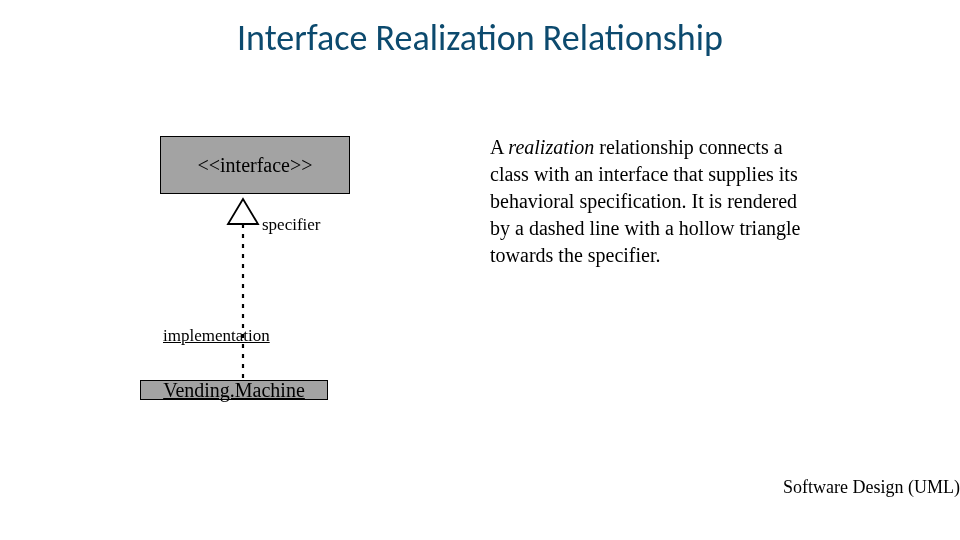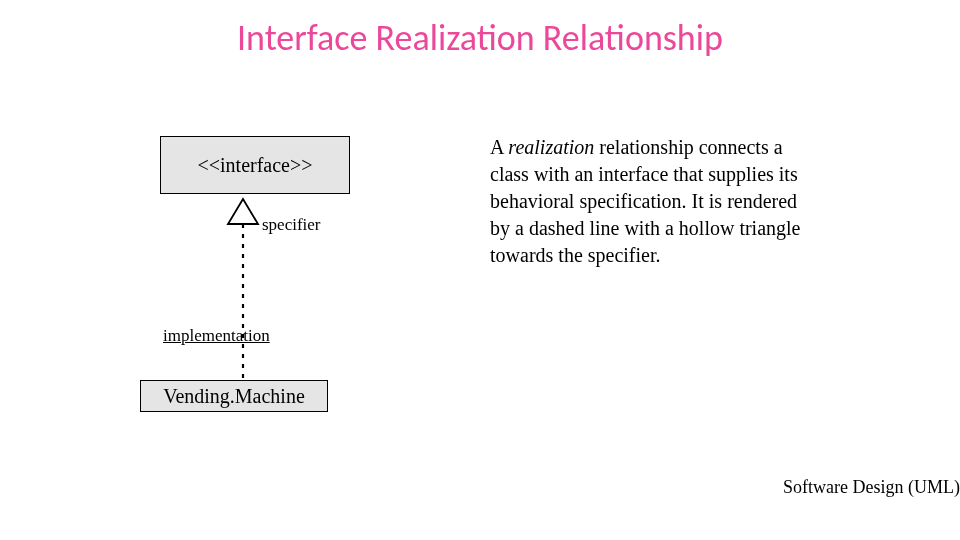--- a/index.html
+++ b/index.html
@@ -14,45 +14,46 @@
   }
   .title {
     position: absolute;
     top: 16px;
     left: 0;
     width: 100%;
     text-align: center;
     font-family: Calibri, Arial, sans-serif;
     font-size: 36px;
     font-weight: 400;
-    color: #ec4899;
+    color: #0c4a6e;
   }
   .uml-box {
     position: absolute;
     border: 1.5px solid #000;
-    background: #e5e5e5;
+    background: #a3a3a3;
     text-align: center;
     display: flex;
     flex-direction: column;
     justify-content: center;
     line-height: 1.25;
     font-size: 20px;
   }
   .interface-box {
     left: 160px;
     top: 136px;
     width: 190px;
     height: 58px;
   }
   .vending-box {
     left: 140px;
     top: 380px;
     width: 188px;
-    height: 32px;
+    height: 20px;
     font-size: 20px;
+    text-decoration: underline;
   }
   .svg-layer {
     position: absolute;
     left: 0; top: 0;
     width: 960px; height: 540px;
     pointer-events: none;
   }
   .label {
     position: absolute;
     font-size: 17px;

